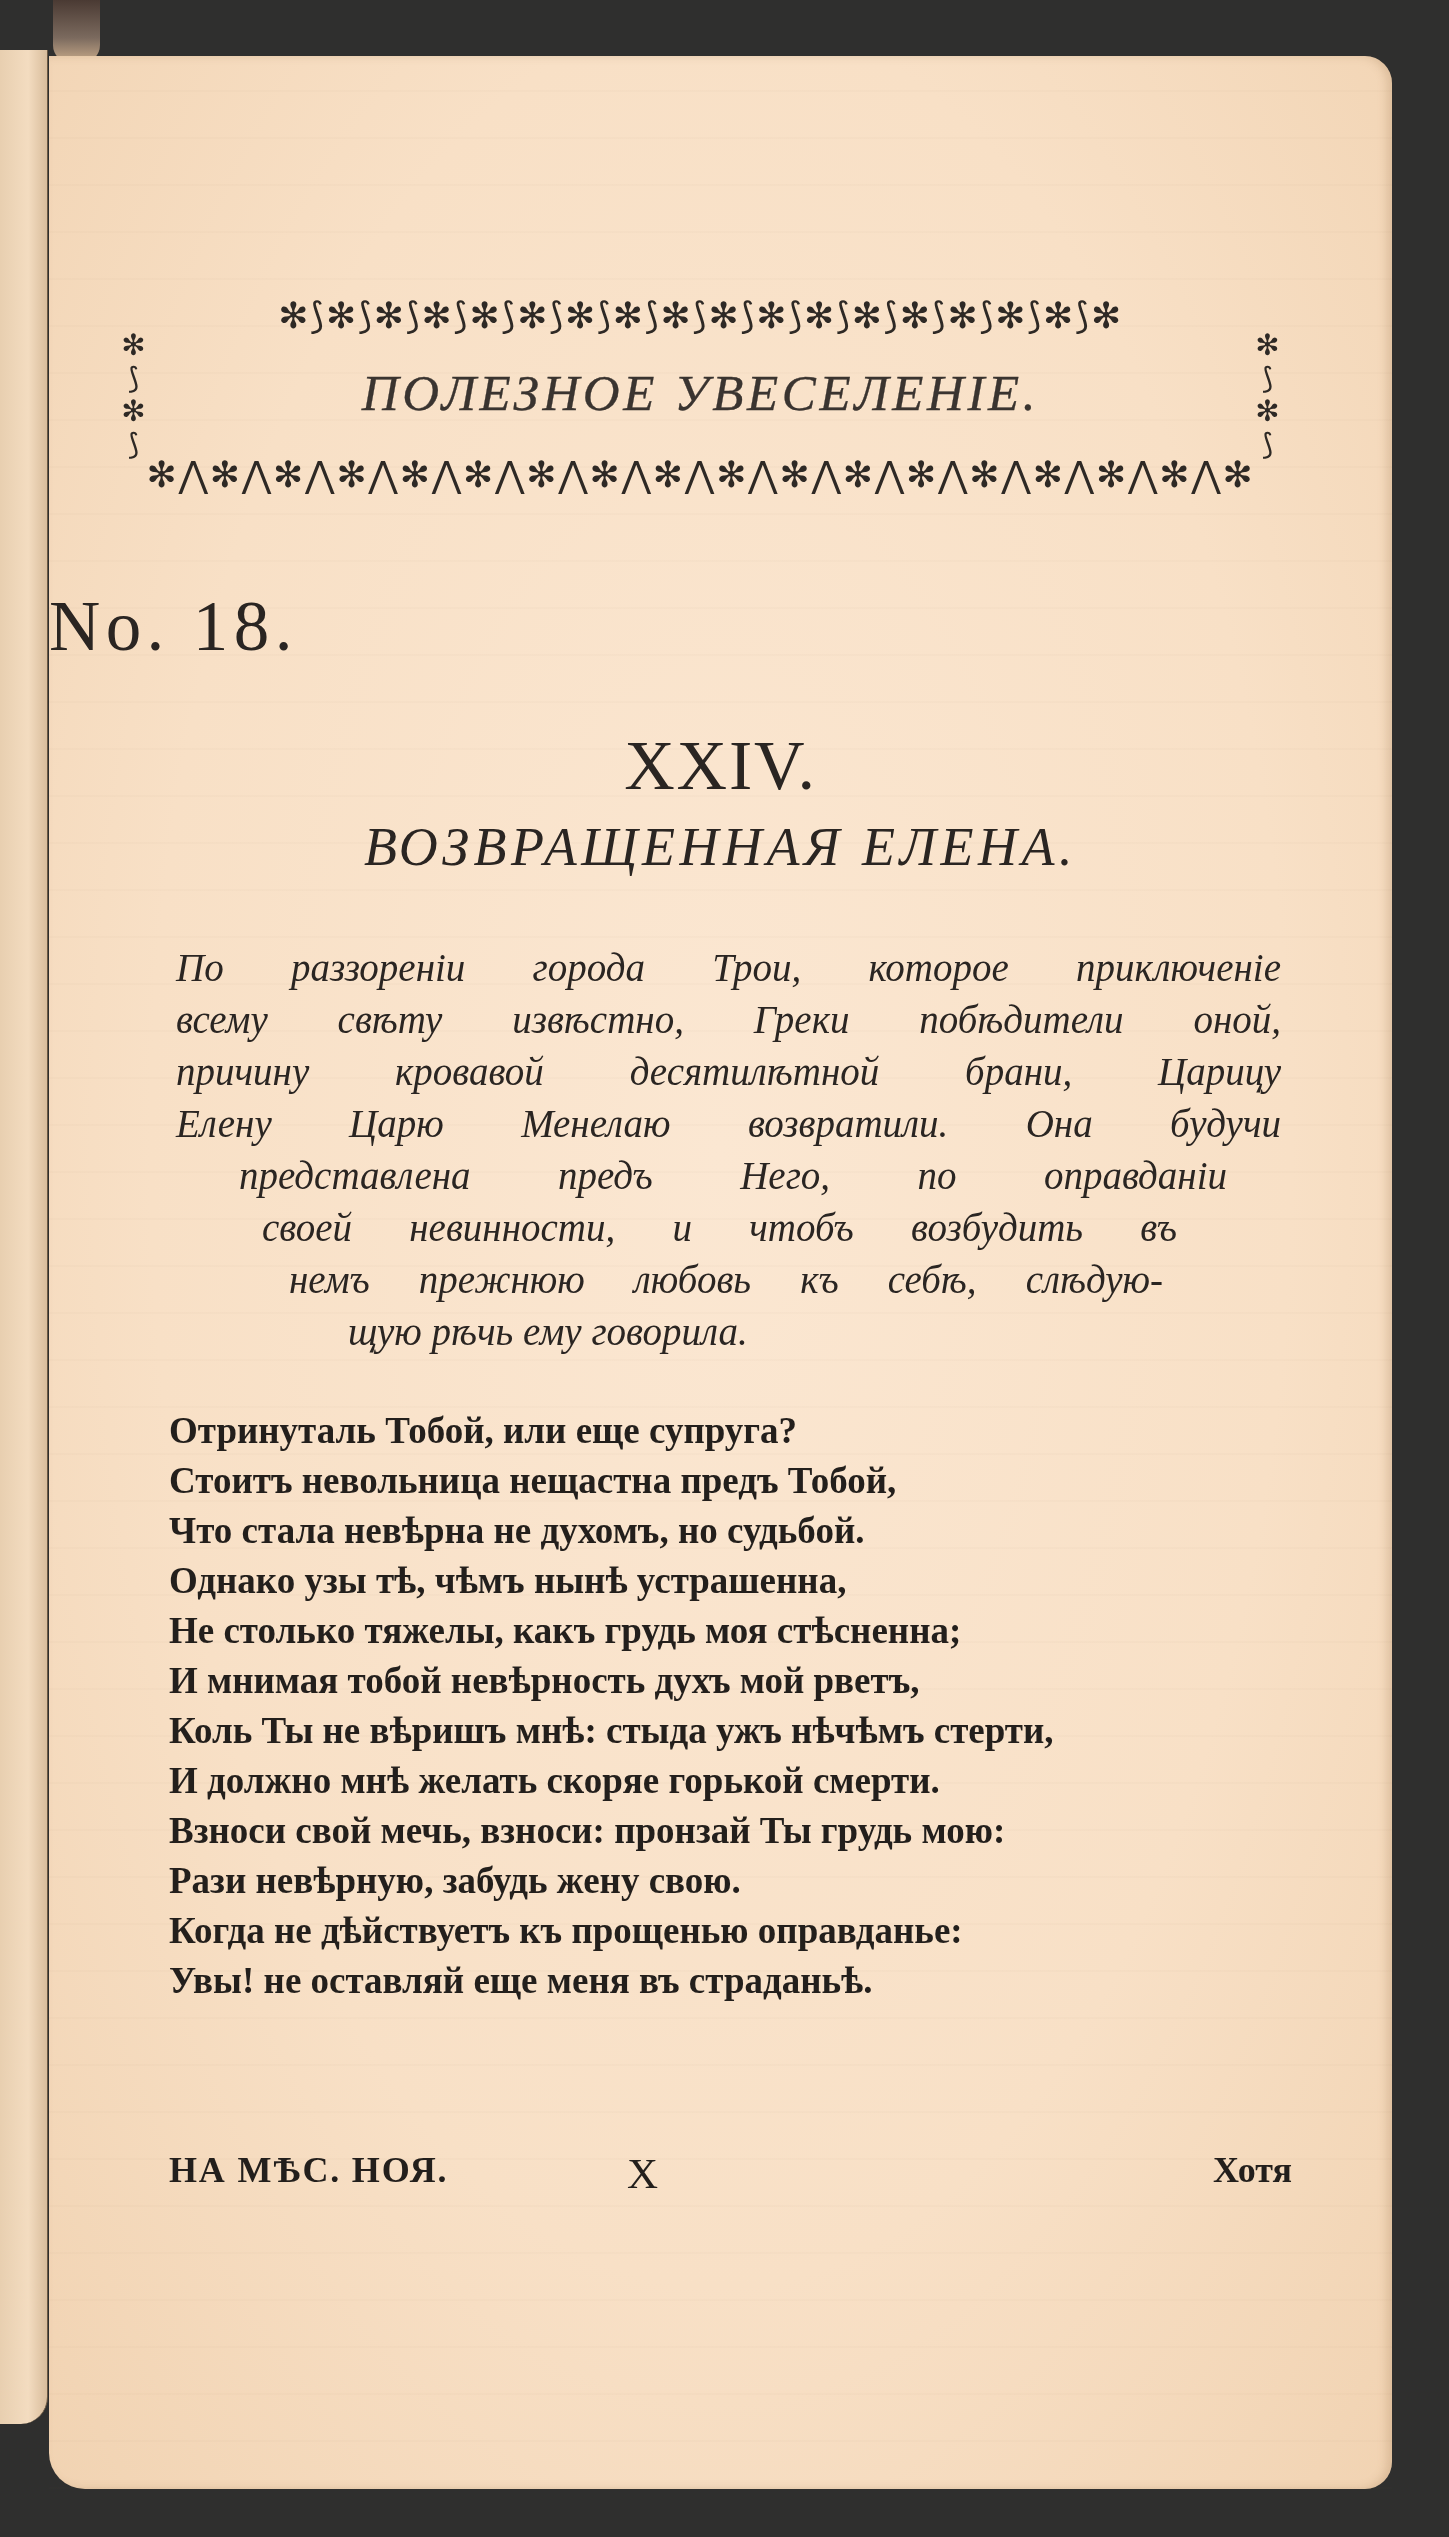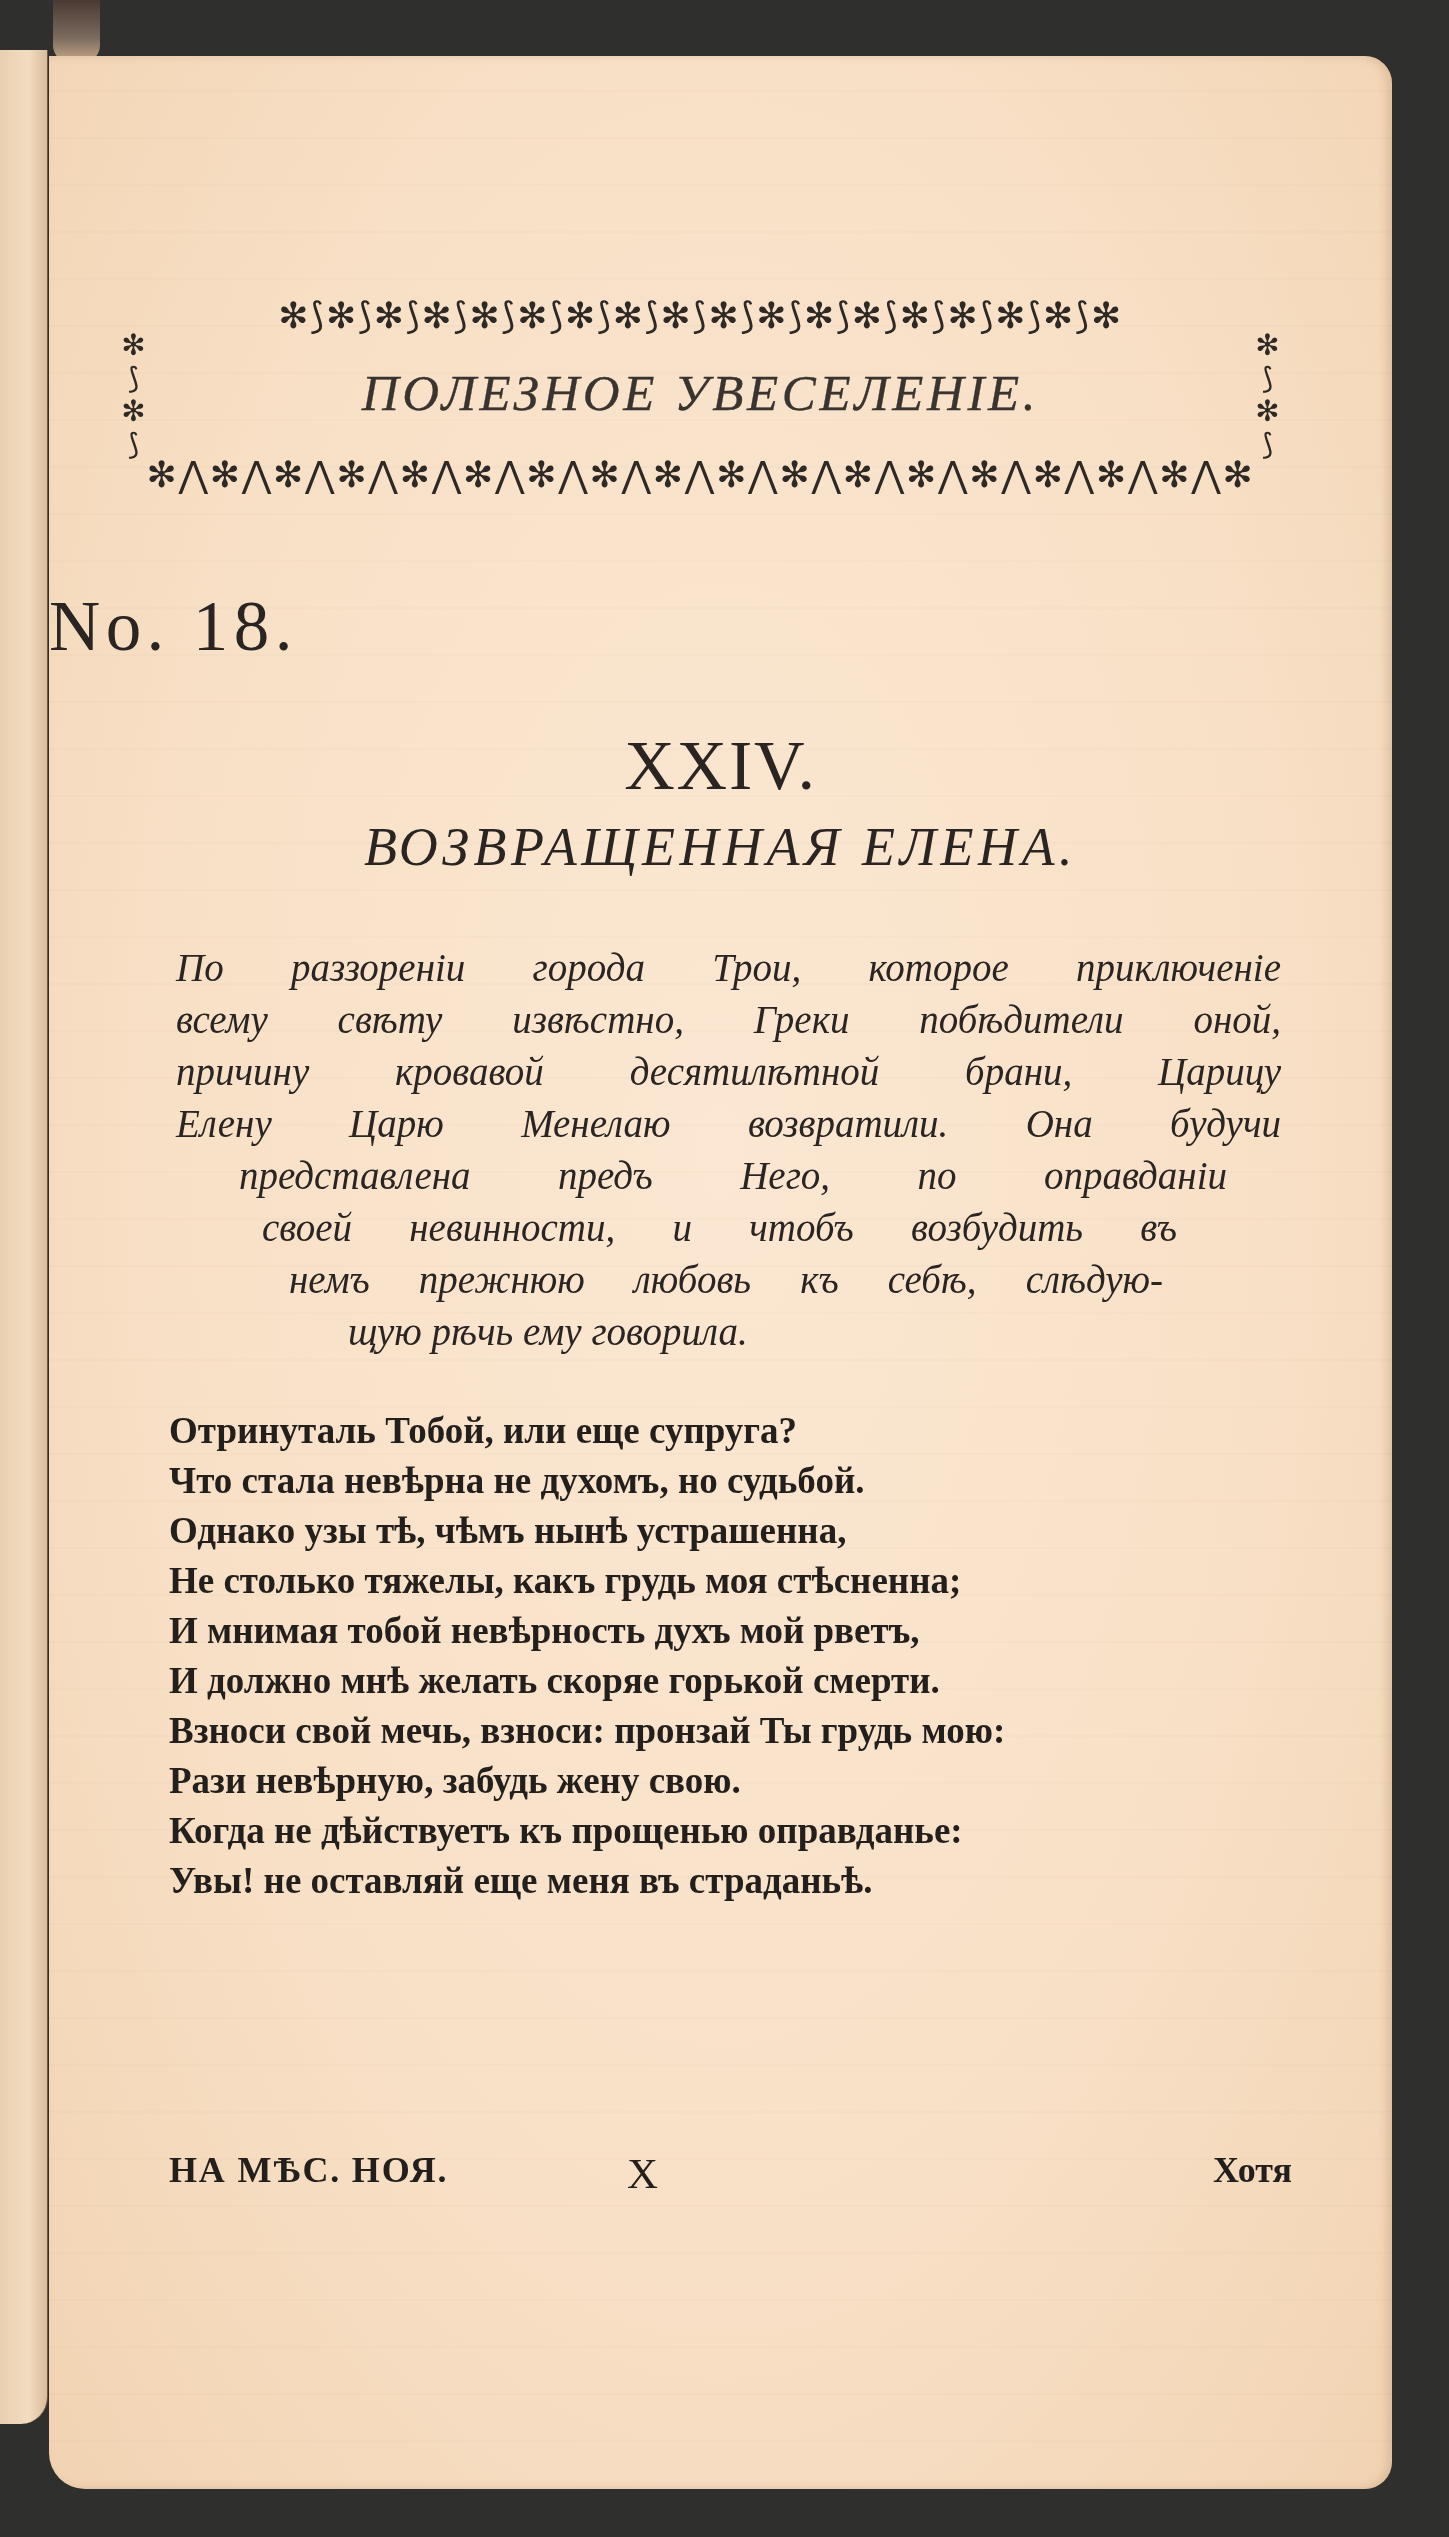--- a/index.html
+++ b/index.html
@@ -133,24 +133,26 @@
     <span class="line l2">причину кровавой десятилѣтной брани, Царицу</span>
     <span class="line l3">Елену Царю Менелаю возвратили. Она будучи</span>
     <span class="line l4">представлена предъ Него, по оправданіи</span>
     <span class="line l5">своей невинности, и чтобъ возбудить въ</span>
     <span class="line l6">немъ прежнюю любовь къ себѣ, слѣдую-</span>
     <span class="line l7">щую рѣчь ему говорила.</span>
   </div>
 
   <div class="verse">
     <span class="line">Отринуталь Тобой, или еще супруга?</span>
+    <span class="line">Стоитъ невольница нещастна предъ Тобой,</span>
     <span class="line">Что стала невѣрна не духомъ, но судьбой.</span>
     <span class="line">Однако узы тѣ, чѣмъ нынѣ устрашенна,</span>
     <span class="line">Не столько тяжелы, какъ грудь моя стѣсненна;</span>
     <span class="line">И мнимая тобой невѣрность духъ мой рветъ,</span>
+    <span class="line">Коль Ты не вѣришъ мнѣ: стыда ужъ нѣчѣмъ стерти,</span>
     <span class="line">И должно мнѣ желать скоряе горькой смерти.</span>
     <span class="line">Взноси свой мечь, взноси: пронзай Ты грудь мою:</span>
     <span class="line">Рази невѣрную, забудь жену свою.</span>
     <span class="line">Когда не дѣйствуетъ къ прощенью оправданье:</span>
     <span class="line">Увы! не оставляй еще меня въ страданьѣ.</span>
   </div>
 
   <div class="footer">
     <span class="sig">НА МѢС. НОЯ.</span>
     <span class="signature-mark">Х</span>

